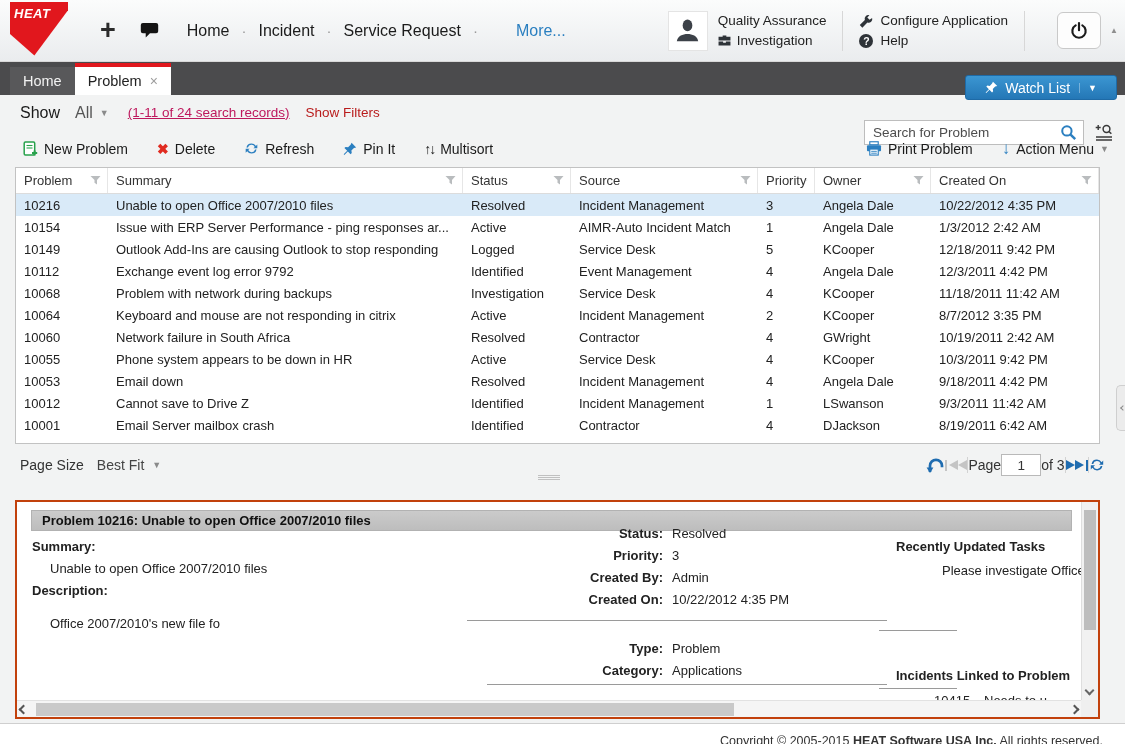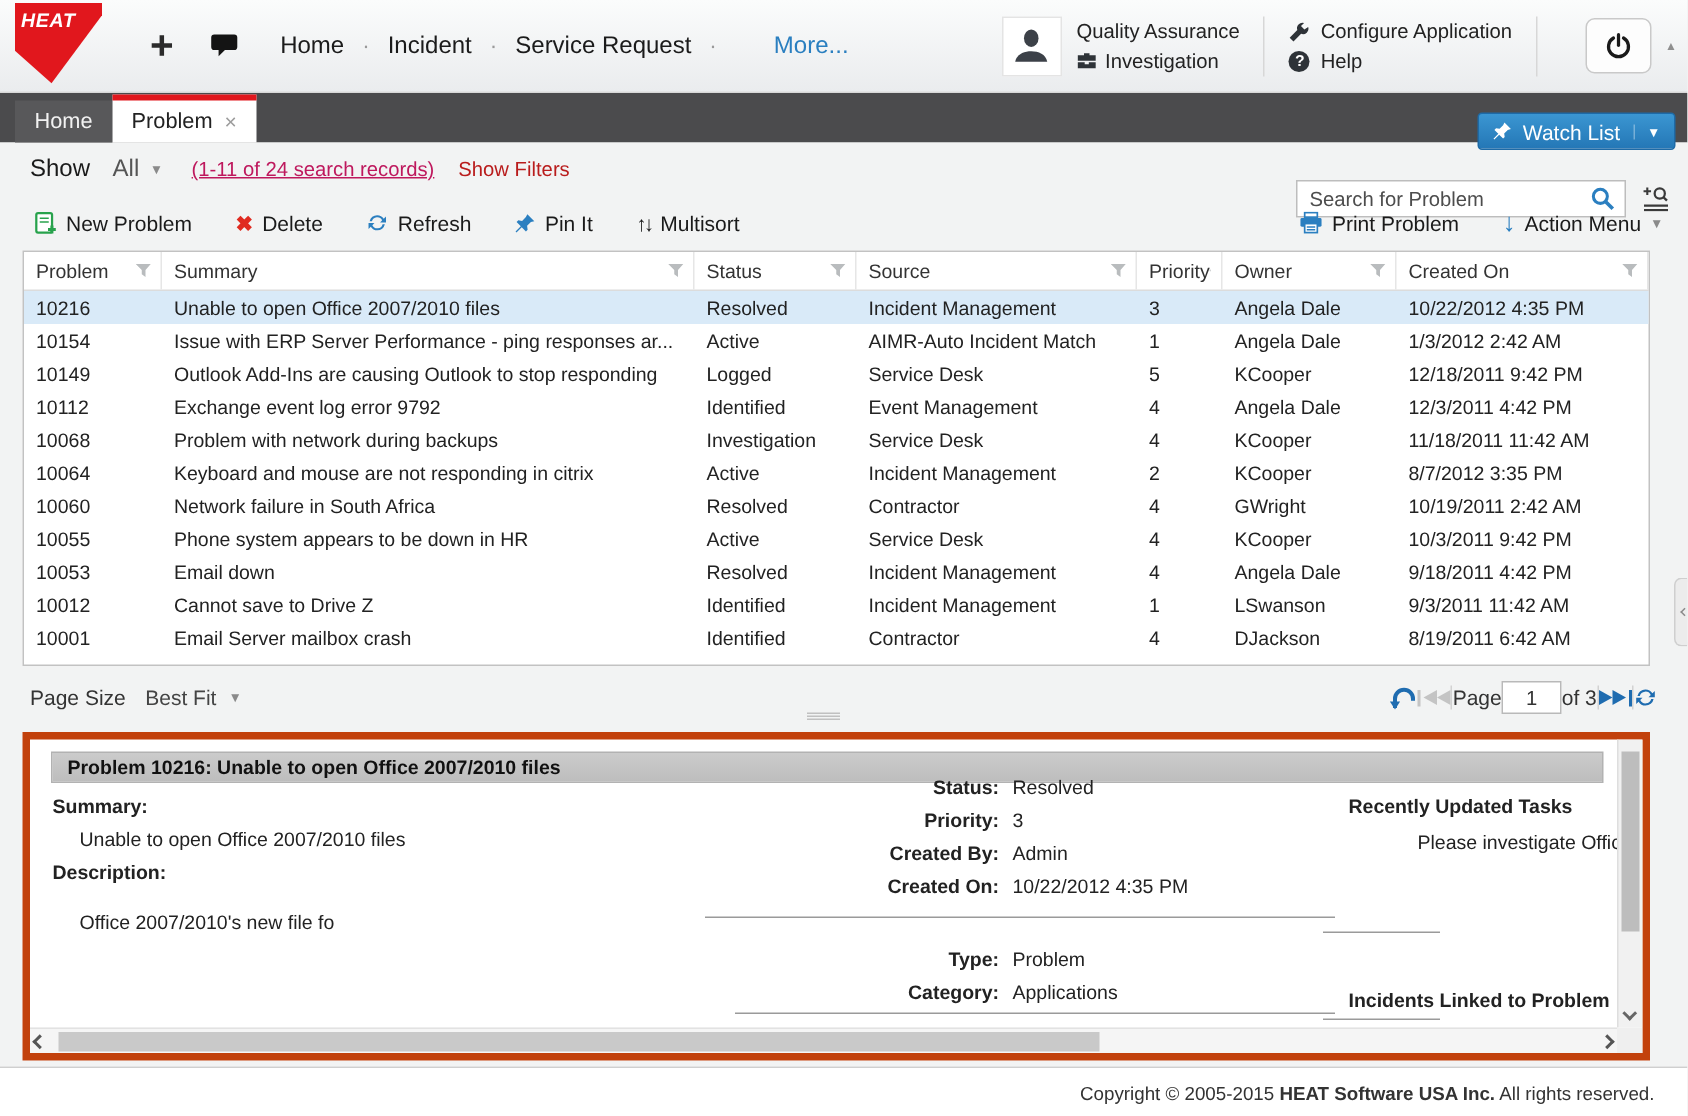--- a/index.html
+++ b/index.html
@@ -26,21 +26,21 @@
   .c-row{display:flex;align-items:center;gap:7px;}
   .helpdot{width:14px;height:14px;border-radius:50%;background:#2e3338;color:#fff;font-size:10.5px;font-weight:bold;display:inline-flex;align-items:center;justify-content:center;}
   .powerbtn{width:44px;height:37px;border:1px solid #c9c9c9;border-radius:6px;background:#fdfdfd;display:flex;align-items:center;justify-content:center;margin-left:16px;}
   .topcaret{color:#8f8f8f;font-size:8px;margin:0 7px 0 9px;}
 
   
   .tabbar{height:33px;background:#4b4b4d;display:flex;align-items:stretch;padding-left:10px;}
   .tab{display:flex;align-items:center;padding:0 13px;color:#f2f2f2;font-size:14.5px;background:#58585a;margin-top:5px;}
   .tab.active{background:#fff;color:#222;border-top:4px solid #e1171d;margin-top:1px;}
   .tab .x{color:#9d9d9d;margin-left:8px;font-size:14px;line-height:1;}
-  .watch{margin:18px 8px 0 auto;align-self:center;height:25px;background:linear-gradient(#3b96d2,#2477b6);border:1px solid #1e6aa6;border-radius:3px;color:#fff;display:flex;align-items:center;padding:0 9px;font-size:14px;gap:7px;cursor:default;}
+  .watch{margin:18px 8px 0 auto;align-self:center;height:25px;background:linear-gradient(#3b96d2,#2477b6);border:1px solid #1e6aa6;border-radius:3px;color:#fff;display:flex;align-items:center;padding:0 19px;font-size:14px;gap:7px;cursor:default;}
   .watch .wcaret{border-left:1px solid rgba(255,255,255,.35);padding-left:8px;margin-left:2px;font-size:9px;}
 
   
   .listbar{height:35px;background:#f2f3f3;display:flex;align-items:center;padding:0 12px 0 20px;}
   .show-label{font-size:16px;color:#1a1a1a;}
   .show-dd{display:flex;align-items:center;gap:7px;margin-left:15px;font-size:16px;color:#555;}
   .caret-sm{font-size:9px;color:#8a8a8a;}
   .records{margin-left:19px;font-size:13.5px;color:#be185d;text-decoration:underline;}
   .showfilters{margin-left:16px;font-size:13.5px;color:#b91c1c;}
   .searchwrap{margin-left:auto;display:flex;align-items:center;gap:11px;margin-top:40px;}
@@ -87,21 +87,21 @@
   .pg-input{width:40px;height:22px;border:1px solid #b9b9b9;text-align:center;font-size:13.5px;font-family:inherit;color:#333;background:#fff;}
   .tri{display:inline-block;width:0;height:0;border-top:5.5px solid transparent;border-bottom:5.5px solid transparent;}
   .tri.r{border-left:9px solid #1f6cb0;}
   .tri.l{border-right:9px solid #c4c4c4;}
   .bar{display:inline-block;width:2.5px;height:11px;}
   .bar.gray{background:#c4c4c4;}
   .bar.blue{background:#1f6cb0;}
   .navbtn{display:flex;align-items:center;gap:2px;}
 
   
-  .detail{margin:2px 0 0 15px;width:1085px;height:219px;background:#fff;border:5px solid #c2410c;position:relative;overflow:hidden;font-size:13px;color:#222;}
+  .detail{margin:14px 0 0 15px;width:1085px;height:219px;background:#fff;border:2px solid #c2410c;position:relative;overflow:hidden;font-size:13px;color:#222;}
   .dtitle{position:absolute;left:14px;right:26px;top:8px;height:21px;background:linear-gradient(#cbcbcb,#bdbdbd);border:1px solid #b2b2b2;display:flex;align-items:center;padding-left:10px;font-weight:bold;font-size:13px;color:#111;}
   .dleft{position:absolute;left:8px;top:34px;width:440px;line-height:22px;}
   .dl-label{font-weight:bold;padding-left:7px;}
   .dl-val{padding-left:25px;}
   .dl-val.desc{margin-top:11px;}
   .drow{display:flex;height:22px;align-items:center;}
   .dlabel{width:185px;text-align:right;font-weight:bold;padding-right:9px;}
   .dval{flex:1;white-space:nowrap;}
   .dmidA{position:absolute;left:470px;top:20px;width:400px;}
   .dmidB{position:absolute;left:470px;top:135px;width:400px;}

